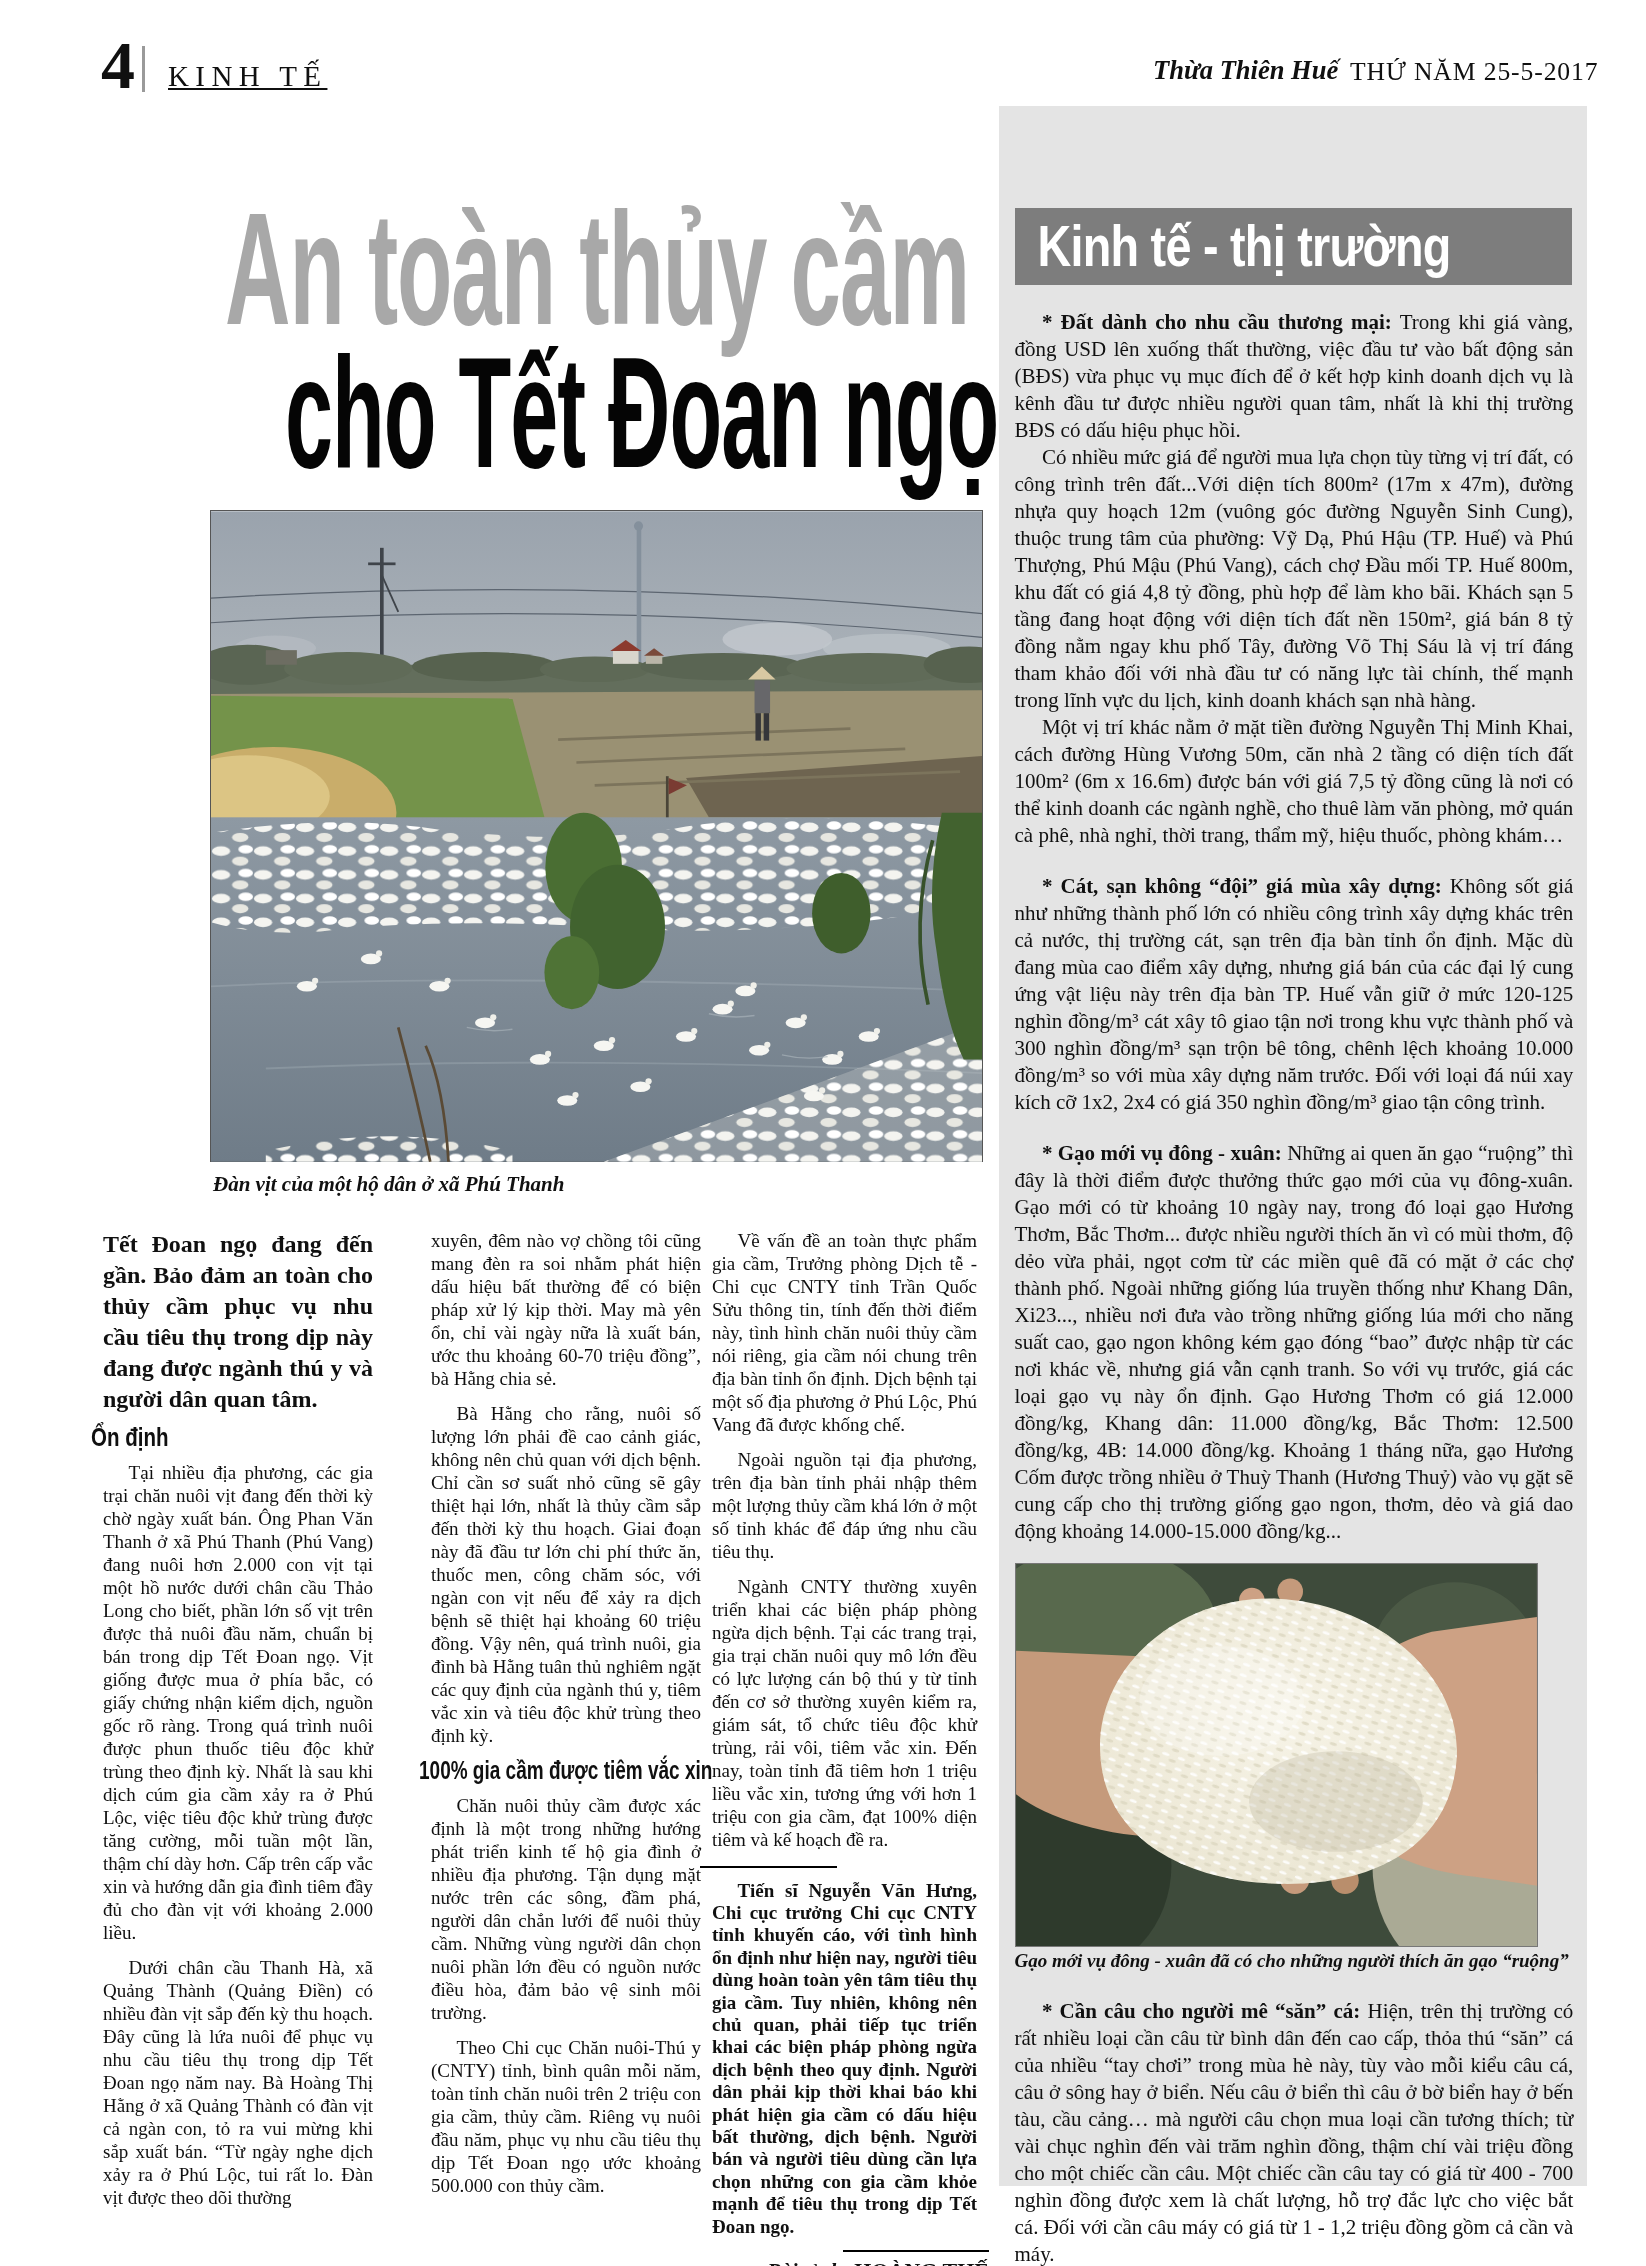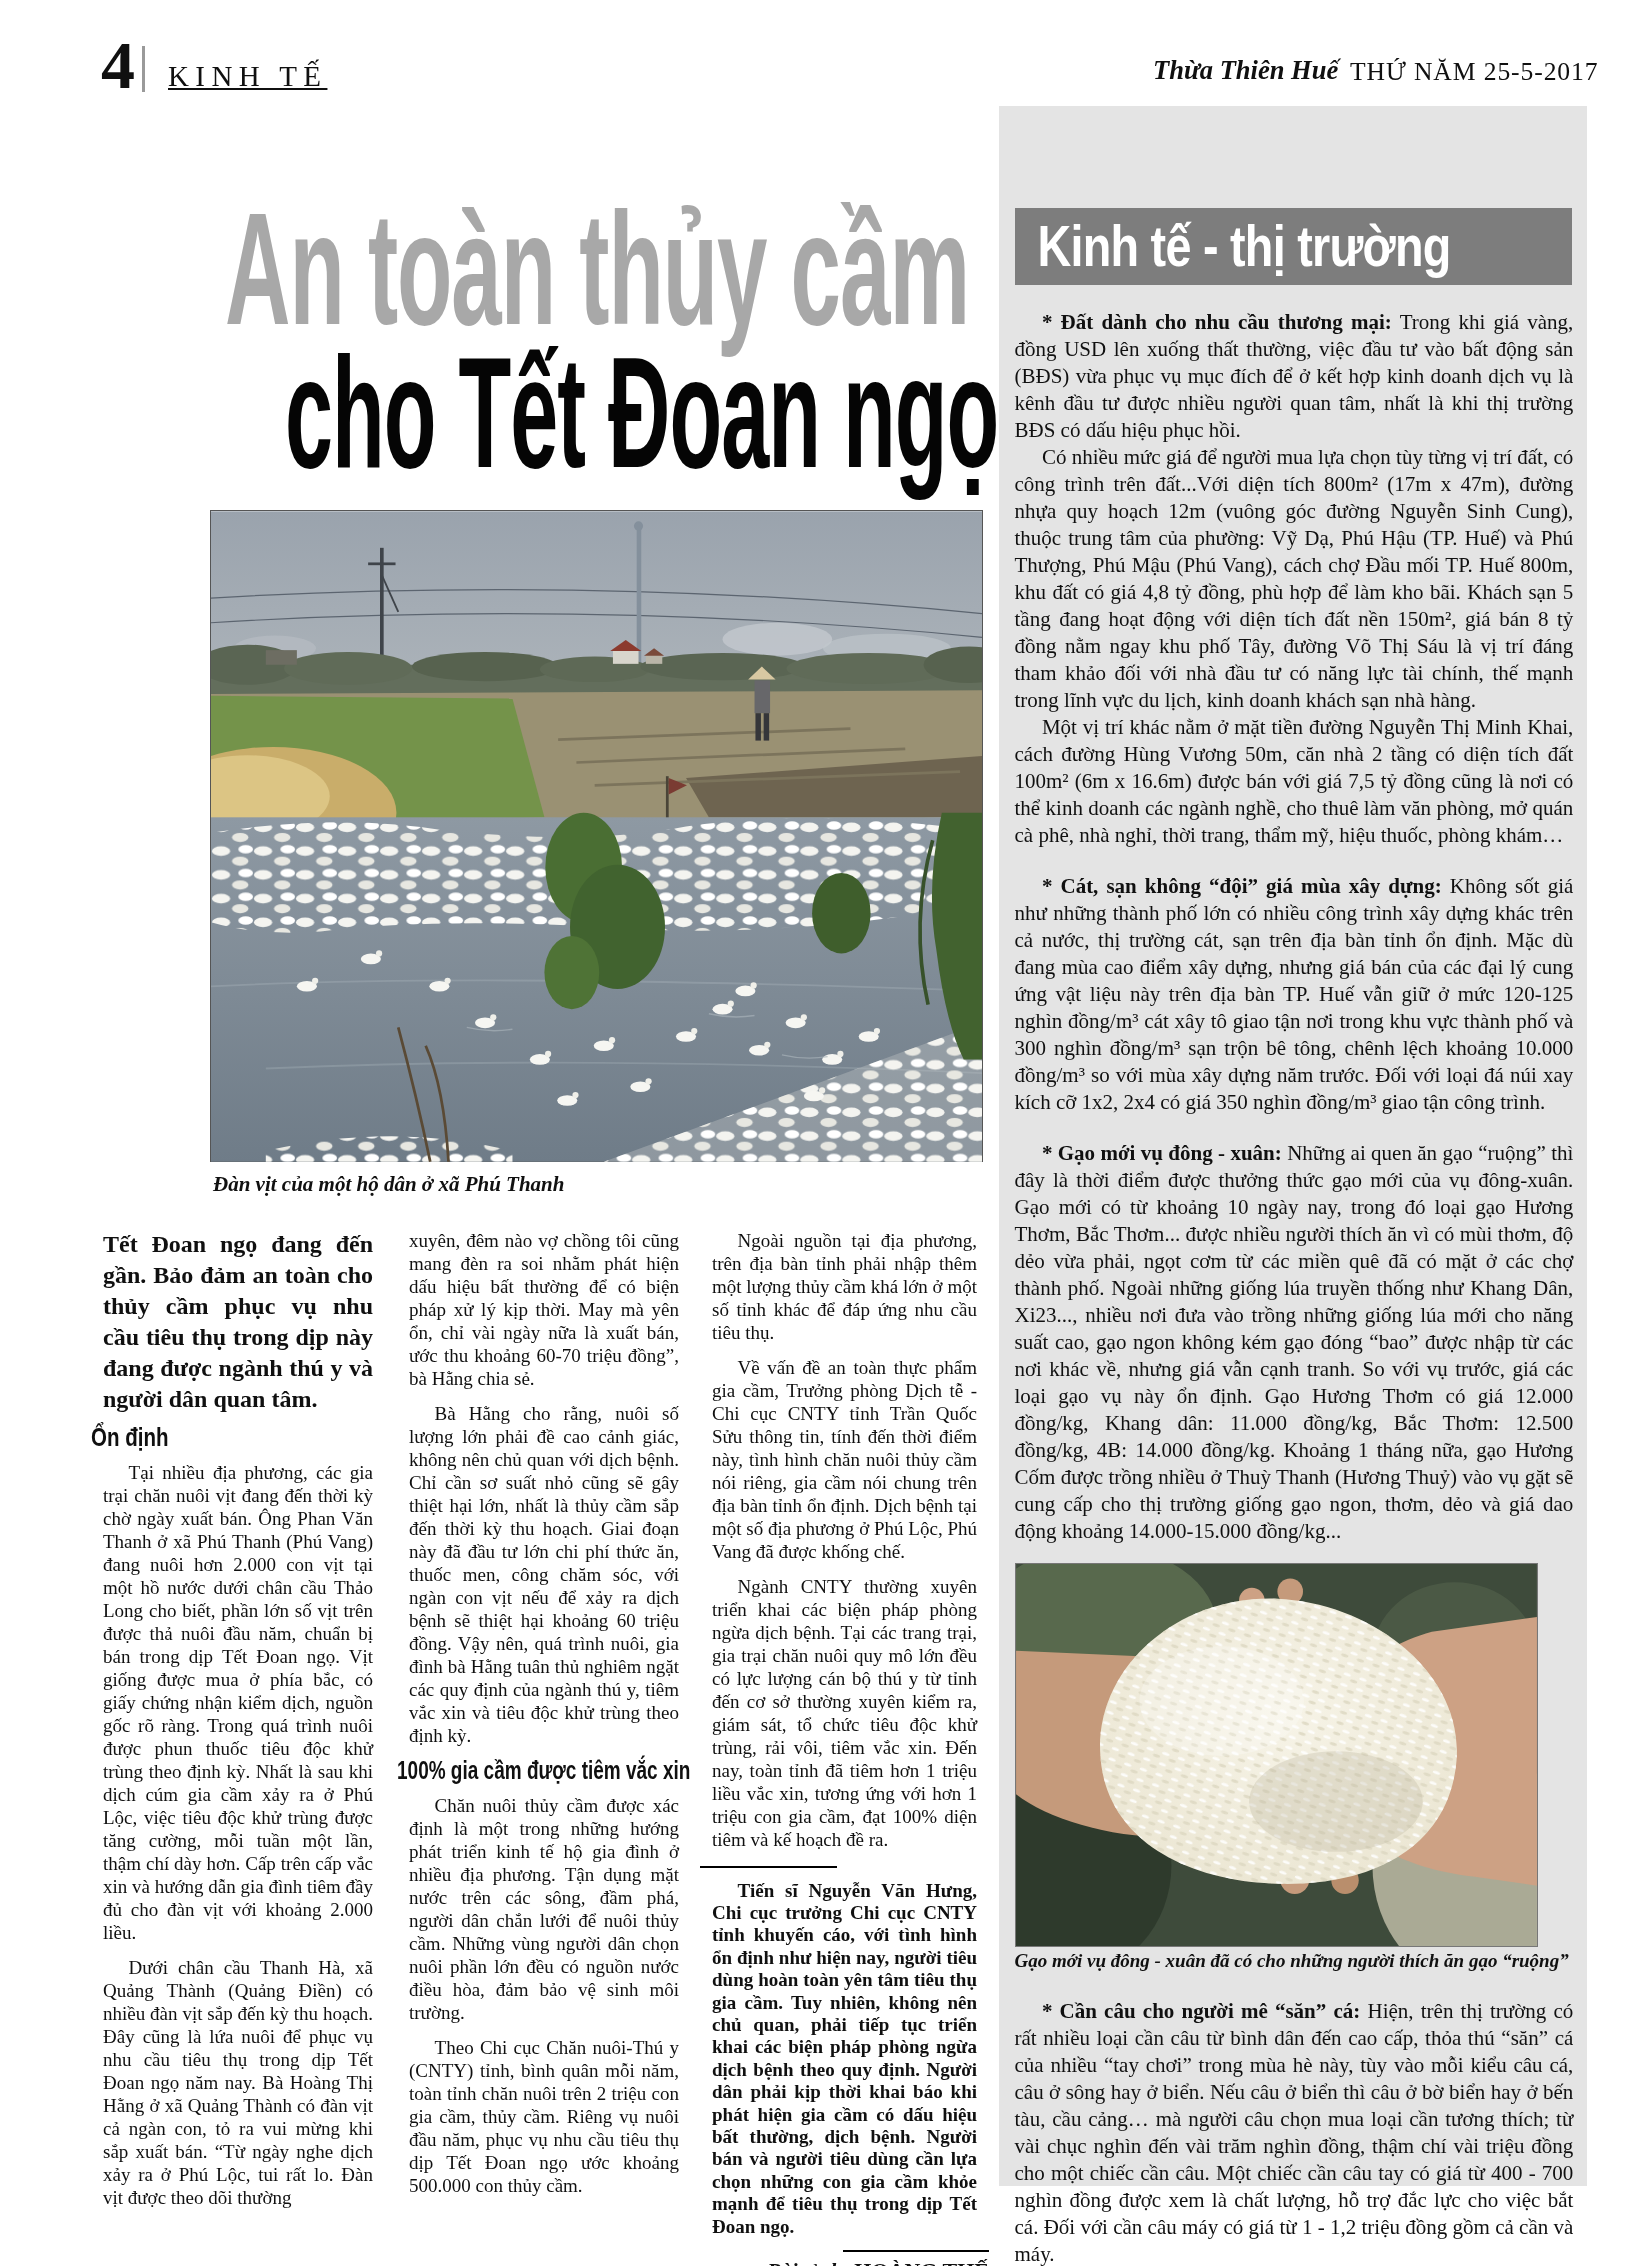--- a/index.html
+++ b/index.html
@@ -20,21 +20,21 @@
   #hl1{left:225px;top:190px;font-size:159px;color:#a8a8a8;transform:scaleX(.57);}
   #hl2{left:285px;top:334px;font-size:157px;color:#050505;transform:scaleX(.55);}
 
   
   #duckphoto{left:210px;top:510px;width:773px;height:652px;border:0.9px solid #555;box-sizing:border-box;}
   #main-caption{left:213px;top:1172px;font-size:21px;font-weight:bold;font-style:italic;}
 
   
   .col{position:absolute;top:1217px;width:294px;font-size:19px;line-height:23px;text-align:justify;}
   #col1{left:91px;}
-  #col2{left:397px;}
+  #col2{left:419px;}
   #col3{left:700px;width:289px;}
   .col p{margin:12px;text-indent:25.6px;}
   .col p.noind{text-indent:0;}
   #lead{font-size:24px;line-height:31px;font-weight:bold;text-indent:0;margin-bottom:11px;}
   .shead{font-family:"Liberation Sans",sans-serif;font-weight:bold;font-size:25px;
          white-space:nowrap;transform:scaleX(.82);transform-origin:0 50%;margin:9.1px 0 4.6px;}
   .quote{font-weight:bold;font-size:19px;line-height:22.4px;}
   .rule-a{width:137px;border-top:2.7px solid #000;margin:14.6px 0 11px;}
   .rule-b{width:146px;border-top:2.7px solid #000;margin:11px 0 7.3px auto;}
   .byline{text-align:right;font-size:21px;margin-top:1.8px;}
@@ -187,22 +187,22 @@
 
 <div class="col" id="col2">
   <p class="noind">xuyên, đêm nào vợ chồng tôi cũng mang đèn ra soi nhằm phát hiện dấu hiệu bất thường để có biện pháp xử lý kịp thời. May mà yên ổn, chỉ vài ngày nữa là xuất bán, ước thu khoảng 60-70 triệu đồng”, bà Hằng chia sẻ.</p>
   <p>Bà Hằng cho rằng, nuôi số lượng lớn phải đề cao cảnh giác, không nên chủ quan với dịch bệnh. Chỉ cần sơ suất nhỏ cũng sẽ gây thiệt hại lớn, nhất là thủy cầm sắp đến thời kỳ thu hoạch. Giai đoạn này đã đầu tư lớn chi phí thức ăn, thuốc men, công chăm sóc, với ngàn con vịt nếu để xảy ra dịch bệnh sẽ thiệt hại khoảng 60 triệu đồng. Vậy nên, quá trình nuôi, gia đình bà Hằng tuân thủ nghiêm ngặt các quy định của ngành thú y, tiêm vắc xin và tiêu độc khử trùng theo định kỳ.</p>
   <div class="shead" style="transform:scaleX(.76)">100% gia cầm được tiêm vắc xin</div>
   <p>Chăn nuôi thủy cầm được xác định là một trong những hướng phát triển kinh tế hộ gia đình ở nhiều địa phương. Tận dụng mặt nước trên các sông, đầm phá, người dân chắn lưới để nuôi thủy cầm. Những vùng người dân chọn nuôi phần lớn đều có nguồn nước điều hòa, đảm bảo vệ sinh môi trường.</p>
   <p>Theo Chi cục Chăn nuôi-Thú y (CNTY) tỉnh, bình quân mỗi năm, toàn tỉnh chăn nuôi trên 2 triệu con gia cầm, thủy cầm. Riêng vụ nuôi đầu năm, phục vụ nhu cầu tiêu thụ dịp Tết Đoan ngọ ước khoảng 500.000 con thủy cầm.</p>
 </div>
 
 <div class="col" id="col3">
+  <p>Về vấn đề an toàn thực phẩm gia cầm,  Trưởng phòng Dịch tễ - Chi cục CNTY tỉnh Trần Quốc Sửu thông tin, tính đến thời điểm này, tình hình chăn nuôi thủy cầm nói riêng, gia cầm nói chung trên địa bàn tỉnh ổn định. Dịch bệnh tại một số địa phương ở Phú Lộc, Phú Vang đã được khống chế.</p>
   <p>Ngoài nguồn tại địa phương, trên địa bàn tỉnh phải nhập thêm một lượng thủy cầm khá lớn ở một số tỉnh khác để đáp ứng nhu cầu tiêu thụ.</p>
-  <p>Về vấn đề an toàn thực phẩm gia cầm,  Trưởng phòng Dịch tễ - Chi cục CNTY tỉnh Trần Quốc Sửu thông tin, tính đến thời điểm này, tình hình chăn nuôi thủy cầm nói riêng, gia cầm nói chung trên địa bàn tỉnh ổn định. Dịch bệnh tại một số địa phương ở Phú Lộc, Phú Vang đã được khống chế.</p>
   <p>Ngành CNTY thường xuyên triển khai các biện pháp phòng ngừa dịch bệnh. Tại các trang trại, gia trại chăn nuôi quy mô lớn đều có lực lượng cán bộ thú y từ tỉnh đến cơ sở thường xuyên kiểm ra, giám sát, tổ chức tiêu độc khử trùng, rải vôi, tiêm vắc xin. Đến nay, toàn tỉnh đã tiêm hơn 1 triệu liều vắc xin, tương ứng với hơn 1 triệu con gia cầm, đạt 100% diện tiêm và kế hoạch đề ra.</p>
   <div class="rule-a"></div>
   <p class="quote">Tiến sĩ Nguyễn Văn Hưng, Chi cục trưởng Chi cục CNTY tỉnh khuyến cáo, với tình hình ổn định như hiện nay, người tiêu dùng hoàn toàn yên tâm tiêu thụ gia cầm. Tuy nhiên, không nên chủ quan, phải tiếp tục triển khai các biện pháp phòng ngừa dịch bệnh theo quy định. Người dân phải kịp thời khai báo khi phát hiện gia cầm có dấu hiệu bất thường, dịch bệnh. Người bán và người tiêu dùng cần lựa chọn những con gia cầm khỏe mạnh để tiêu thụ trong dịp Tết Đoan ngọ.</p>
   <div class="rule-b"></div>
   <div class="byline">
     <i>Bài, ảnh:</i>
     <b>HOÀNG THẾ</b>
   </div>
 </div>
 

